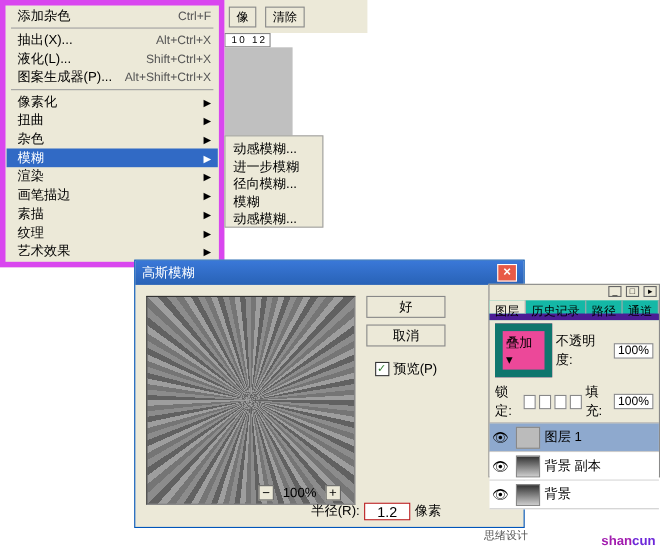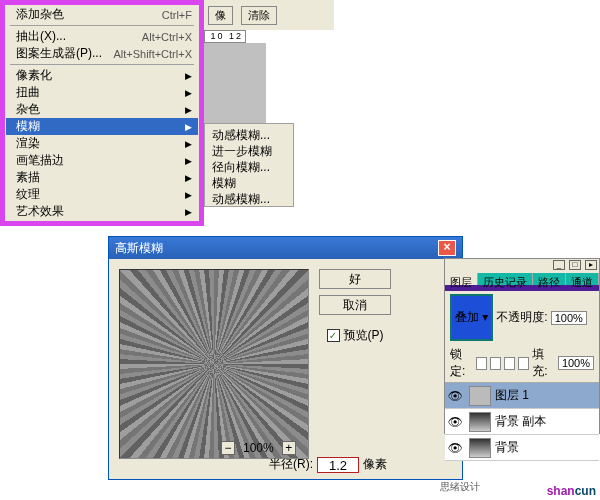--- a/index.html
+++ b/index.html
@@ -10,52 +10,52 @@
 .menu-sep{height:1px;background:#a0a0a0;margin:2px 4px}
 .arrow{font-size:9px}
 .shortcut{color:#555;font-size:11px}
 .submenu{position:absolute;left:204px;top:123px;width:90px;background:#ece9d8;border:1px solid #a0a0a0;padding:1px}
 .sub-item{padding:2px 6px;height:16px}
 .sub-hl{border:2px solid red}
 .toolbar{position:absolute;left:204px;top:0;width:130px;height:30px;background:#ece9d8;display:flex;align-items:center;gap:8px;padding:4px}
 .tbtn{border:1px solid #888;padding:1px 6px;background:#ece9d8;font-size:11px}
 .ruler{position:absolute;left:204px;top:30px;width:42px;height:13px;background:#fff;border:1px solid #888;font-size:9px;text-align:right;padding-right:2px;letter-spacing:2px}
 .canvas-bg{position:absolute;left:204px;top:43px;width:62px;height:82px;background:#c0c0c0}
-.dialog{position:absolute;left:108px;top:236px;width:355px;height:244px;background:#ece9d8;border:1px solid #0055bb}
+.dialog{position:absolute;left:122px;top:236px;width:355px;height:244px;background:#ece9d8;border:1px solid #0055bb}
 .dlg-title{background:linear-gradient(#3a78d8,#2862b6);color:#fff;padding:3px 6px;display:flex;justify-content:space-between;align-items:center;height:22px}
 .dlg-close{width:18px;height:16px;background:#e85a47;color:#fff;text-align:center;border:1px solid #fff;font-weight:bold;line-height:13px}
 .dlg-body{display:flex;padding:10px;gap:10px}
 .preview{width:190px;height:190px;border:1px inset #888;background:#888;position:relative;overflow:hidden}
 .noise{width:100%;height:100%;background:repeating-conic-gradient(#777 0deg 3deg,#999 3deg 6deg,#666 6deg 9deg,#8a8a8a 9deg 12deg);filter:contrast(1.2)}
 .dlg-right{display:flex;flex-direction:column;gap:6px;align-items:center}
 .dbtn{width:72px;height:20px;border:1px solid #888;background:#ece9d8;text-align:center;line-height:18px}
 .chk{display:flex;align-items:center;gap:4px;margin-top:6px}
 .chk-box{width:13px;height:13px;border:1px solid #333;background:#fff;color:#2a7a2a;text-align:center;font-size:10px;line-height:11px}
 .zoom-row{position:absolute;left:112px;bottom:24px;display:flex;align-items:center;gap:8px}
 .zbtn{width:14px;height:14px;border:1px solid #666;background:#ece9d8;text-align:center;line-height:12px}
 .radius-row{position:absolute;left:160px;bottom:6px;display:flex;align-items:center;gap:4px}
 .rinput{width:42px;height:16px;border:1px solid #b91c1c;background:#fff;text-align:center;font-size:13px}
 .layers{position:absolute;left:444px;top:258px;width:156px;height:176px;background:#ece9d8;border:1px solid #8a8a8a}
 .lyr-top{height:14px;display:flex;justify-content:flex-end;gap:4px;padding:1px 2px}
 .mini{width:12px;height:10px;border:1px solid #666;font-size:8px;text-align:center;line-height:8px}
 .tabs{display:flex;background:#14b8a6;border-bottom:6px solid #4c1d95;height:18px}
 .tab{padding:2px 5px;font-size:11px;border-right:1px solid #aaa}
 .tab.act{background:#ece9d8}
 .opt-row{display:flex;align-items:center;gap:3px;padding:3px 5px;font-size:11px}
-.sel{border:2px solid #0f766e;background:#1d4ed8;padding:13px 3px}
+.sel{border:7px solid #0f766e;background:#ec4899;padding:2px 3px}
 .pct{border:1px solid #888;background:#fff;padding:0 3px;font-size:11px}
 .lock-row{display:flex;align-items:center;gap:3px;padding:2px 5px;font-size:11px;border-bottom:1px solid #aaa}
 .lkb{width:13px;height:13px;border:1px solid #888;background:#fff}
 .layer-row{display:flex;align-items:center;height:26px;border-bottom:1px solid #ccc;background:#fff}
 .layer-row.sel-lyr{background:#8ea9ce}
 .eye{width:20px;text-align:center;font-size:12px}
 .thumb{width:22px;height:20px;border:1px solid #888;margin:0 4px;background:#bbb}
 .thumb.grad{background:linear-gradient(#333,#ccc)}
 .logo{position:absolute;right:4px;bottom:2px;font-size:14px;font-weight:bold}
-.logo .g{color:#a21caf}.logo .r{color:#0c4a6e}
+.logo .g{color:#a21caf}.logo .r{color:#6d28d9}
 .sx{position:absolute;left:440px;bottom:6px;font-size:10px;color:#555}
 </style>
 </head>
 <body>
 
 <div class="toolbar">
   <span class="tbtn">像</span>
   <span class="tbtn">清除</span>
 </div>
 <div class="ruler">10 12</div>
@@ -63,20 +63,24 @@
 
 <div class="menu">
   <div class="menu-item">
       <span>添加杂色</span>
       <span class="shortcut">Ctrl+F</span>
     </div>
   <div class="menu-sep"></div>
   <div class="menu-item">
       <span>抽出(X)...</span>
       <span class="shortcut">Alt+Ctrl+X</span>
+    </div>
+  <div class="menu-item">
+      <span>液化(L)...</span>
+      <span class="shortcut">Shift+Ctrl+X</span>
     </div>
   <div class="menu-item">
       <span>图案生成器(P)...</span>
       <span class="shortcut">Alt+Shift+Ctrl+X</span>
     </div>
   <div class="menu-sep"></div>
   <div class="menu-item">
       <span>像素化</span>
       <span class="arrow">▶</span>
     </div>

